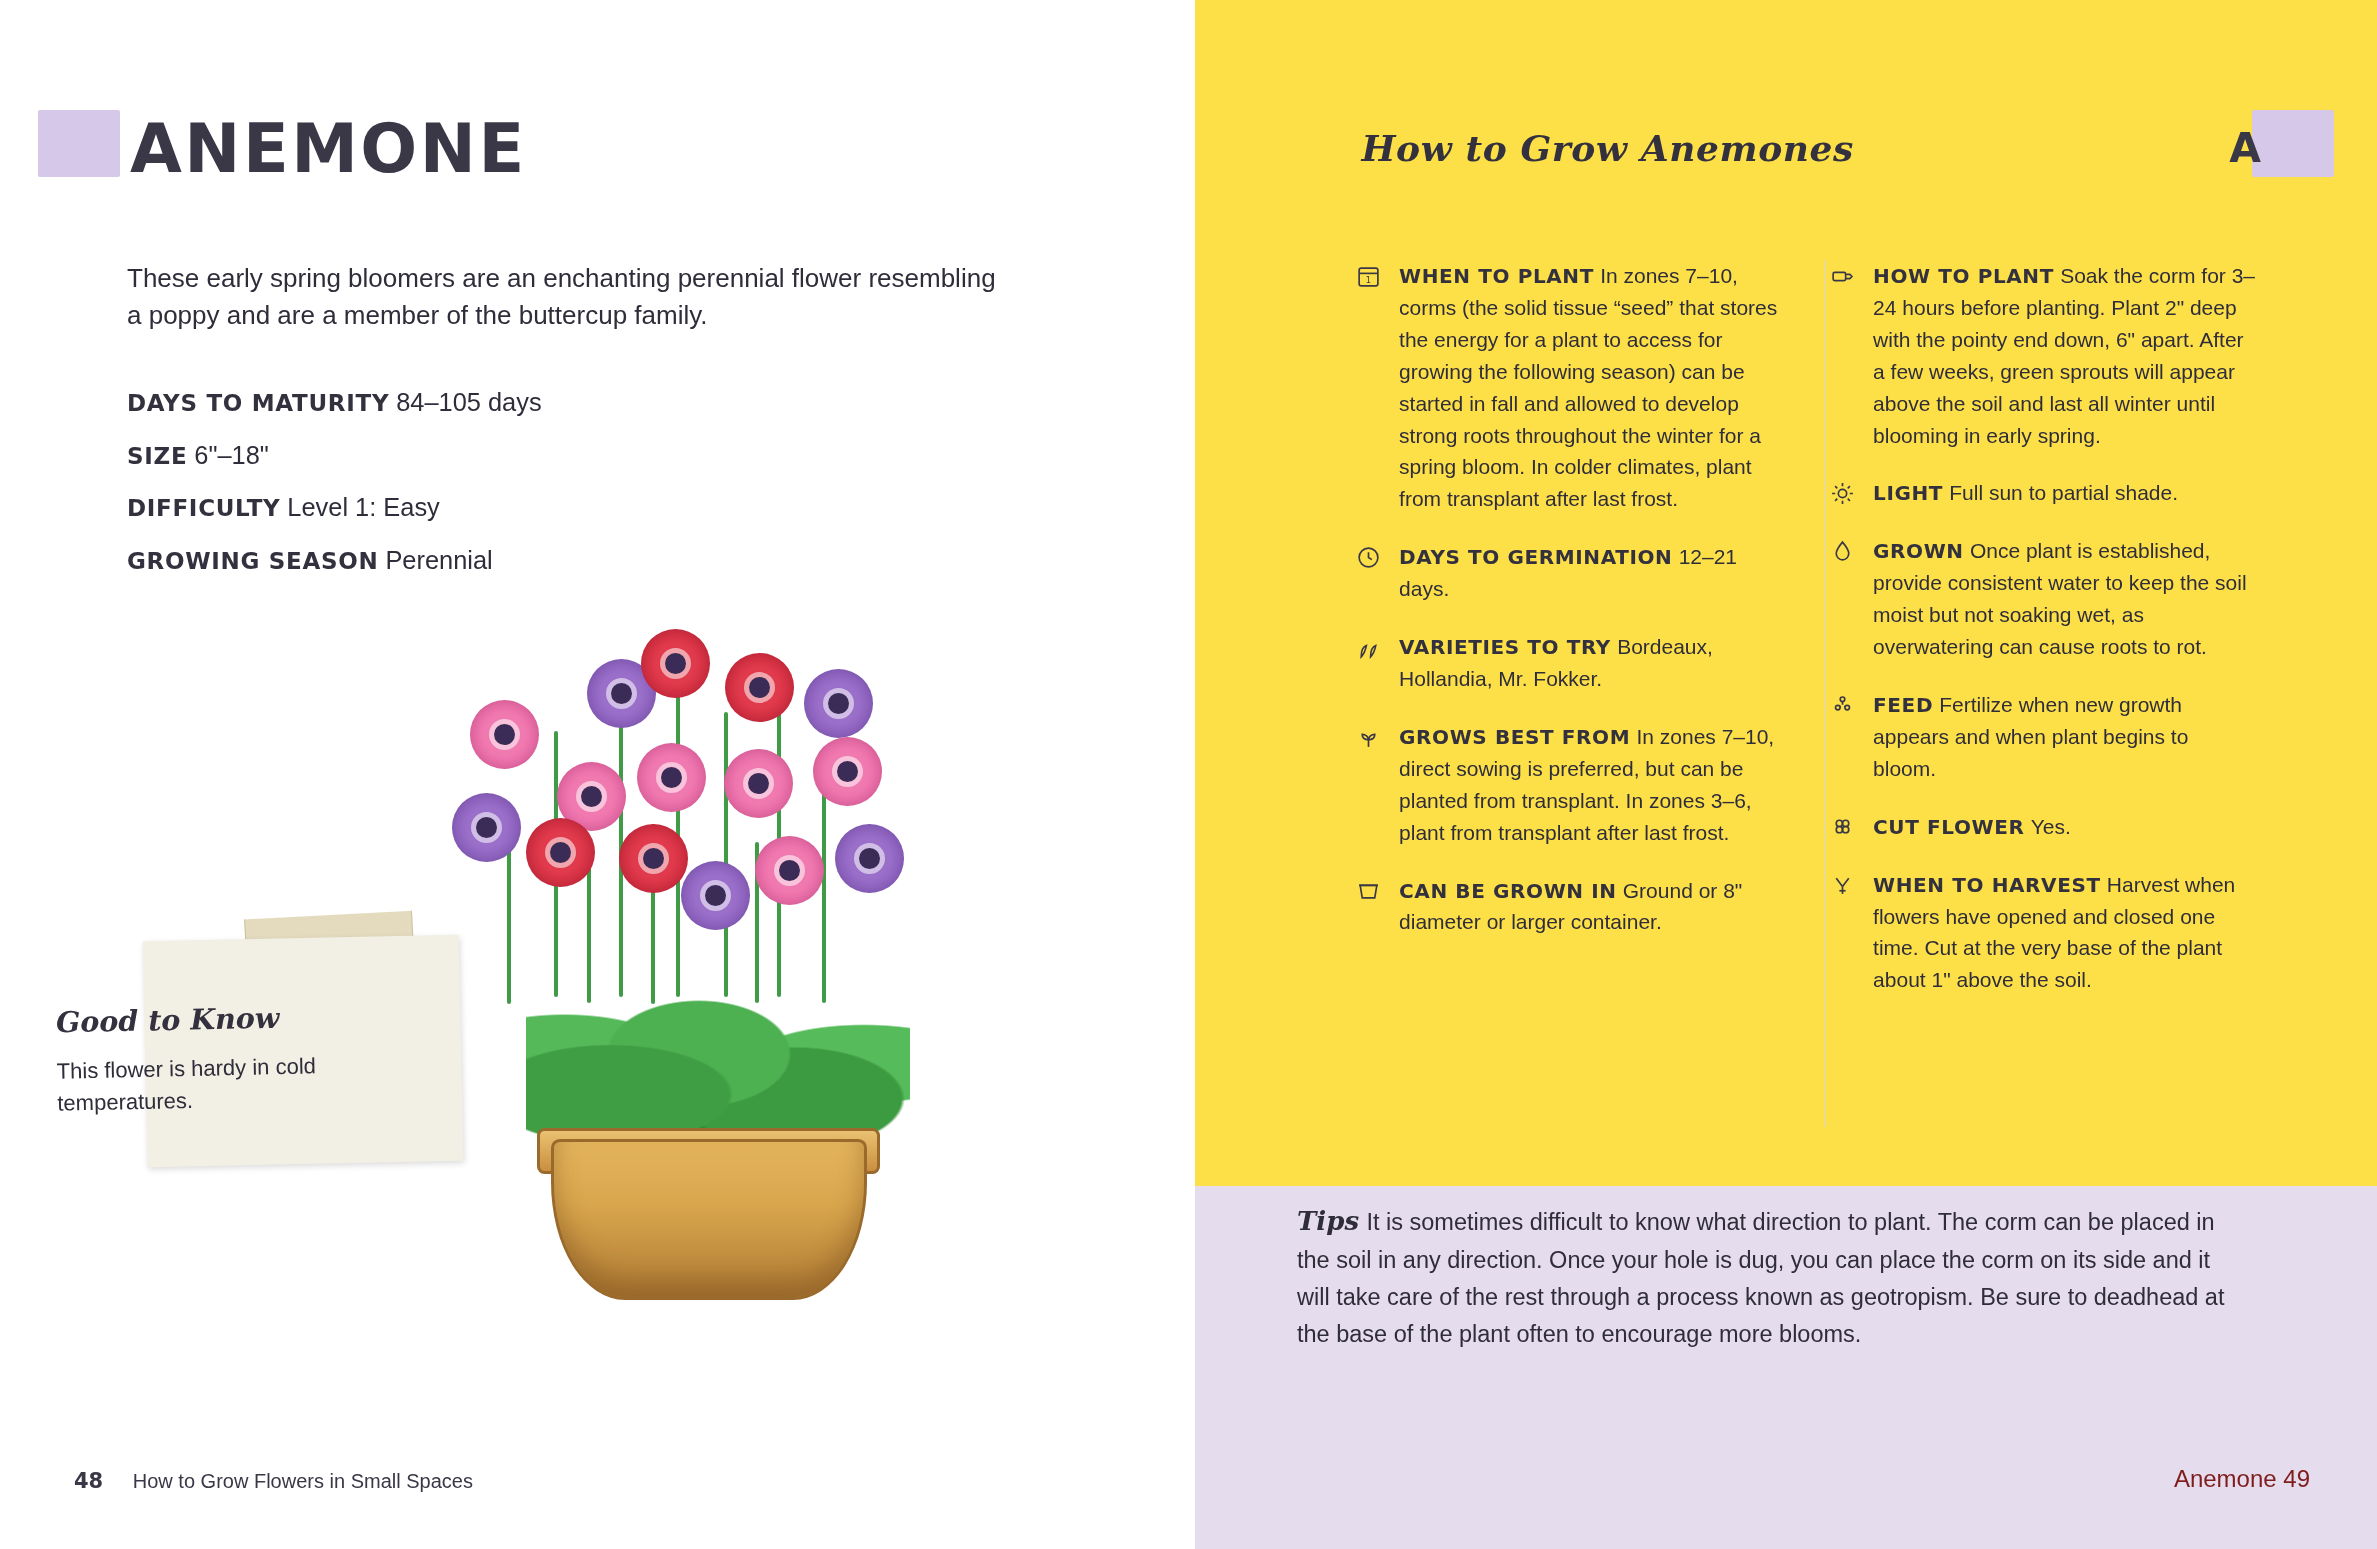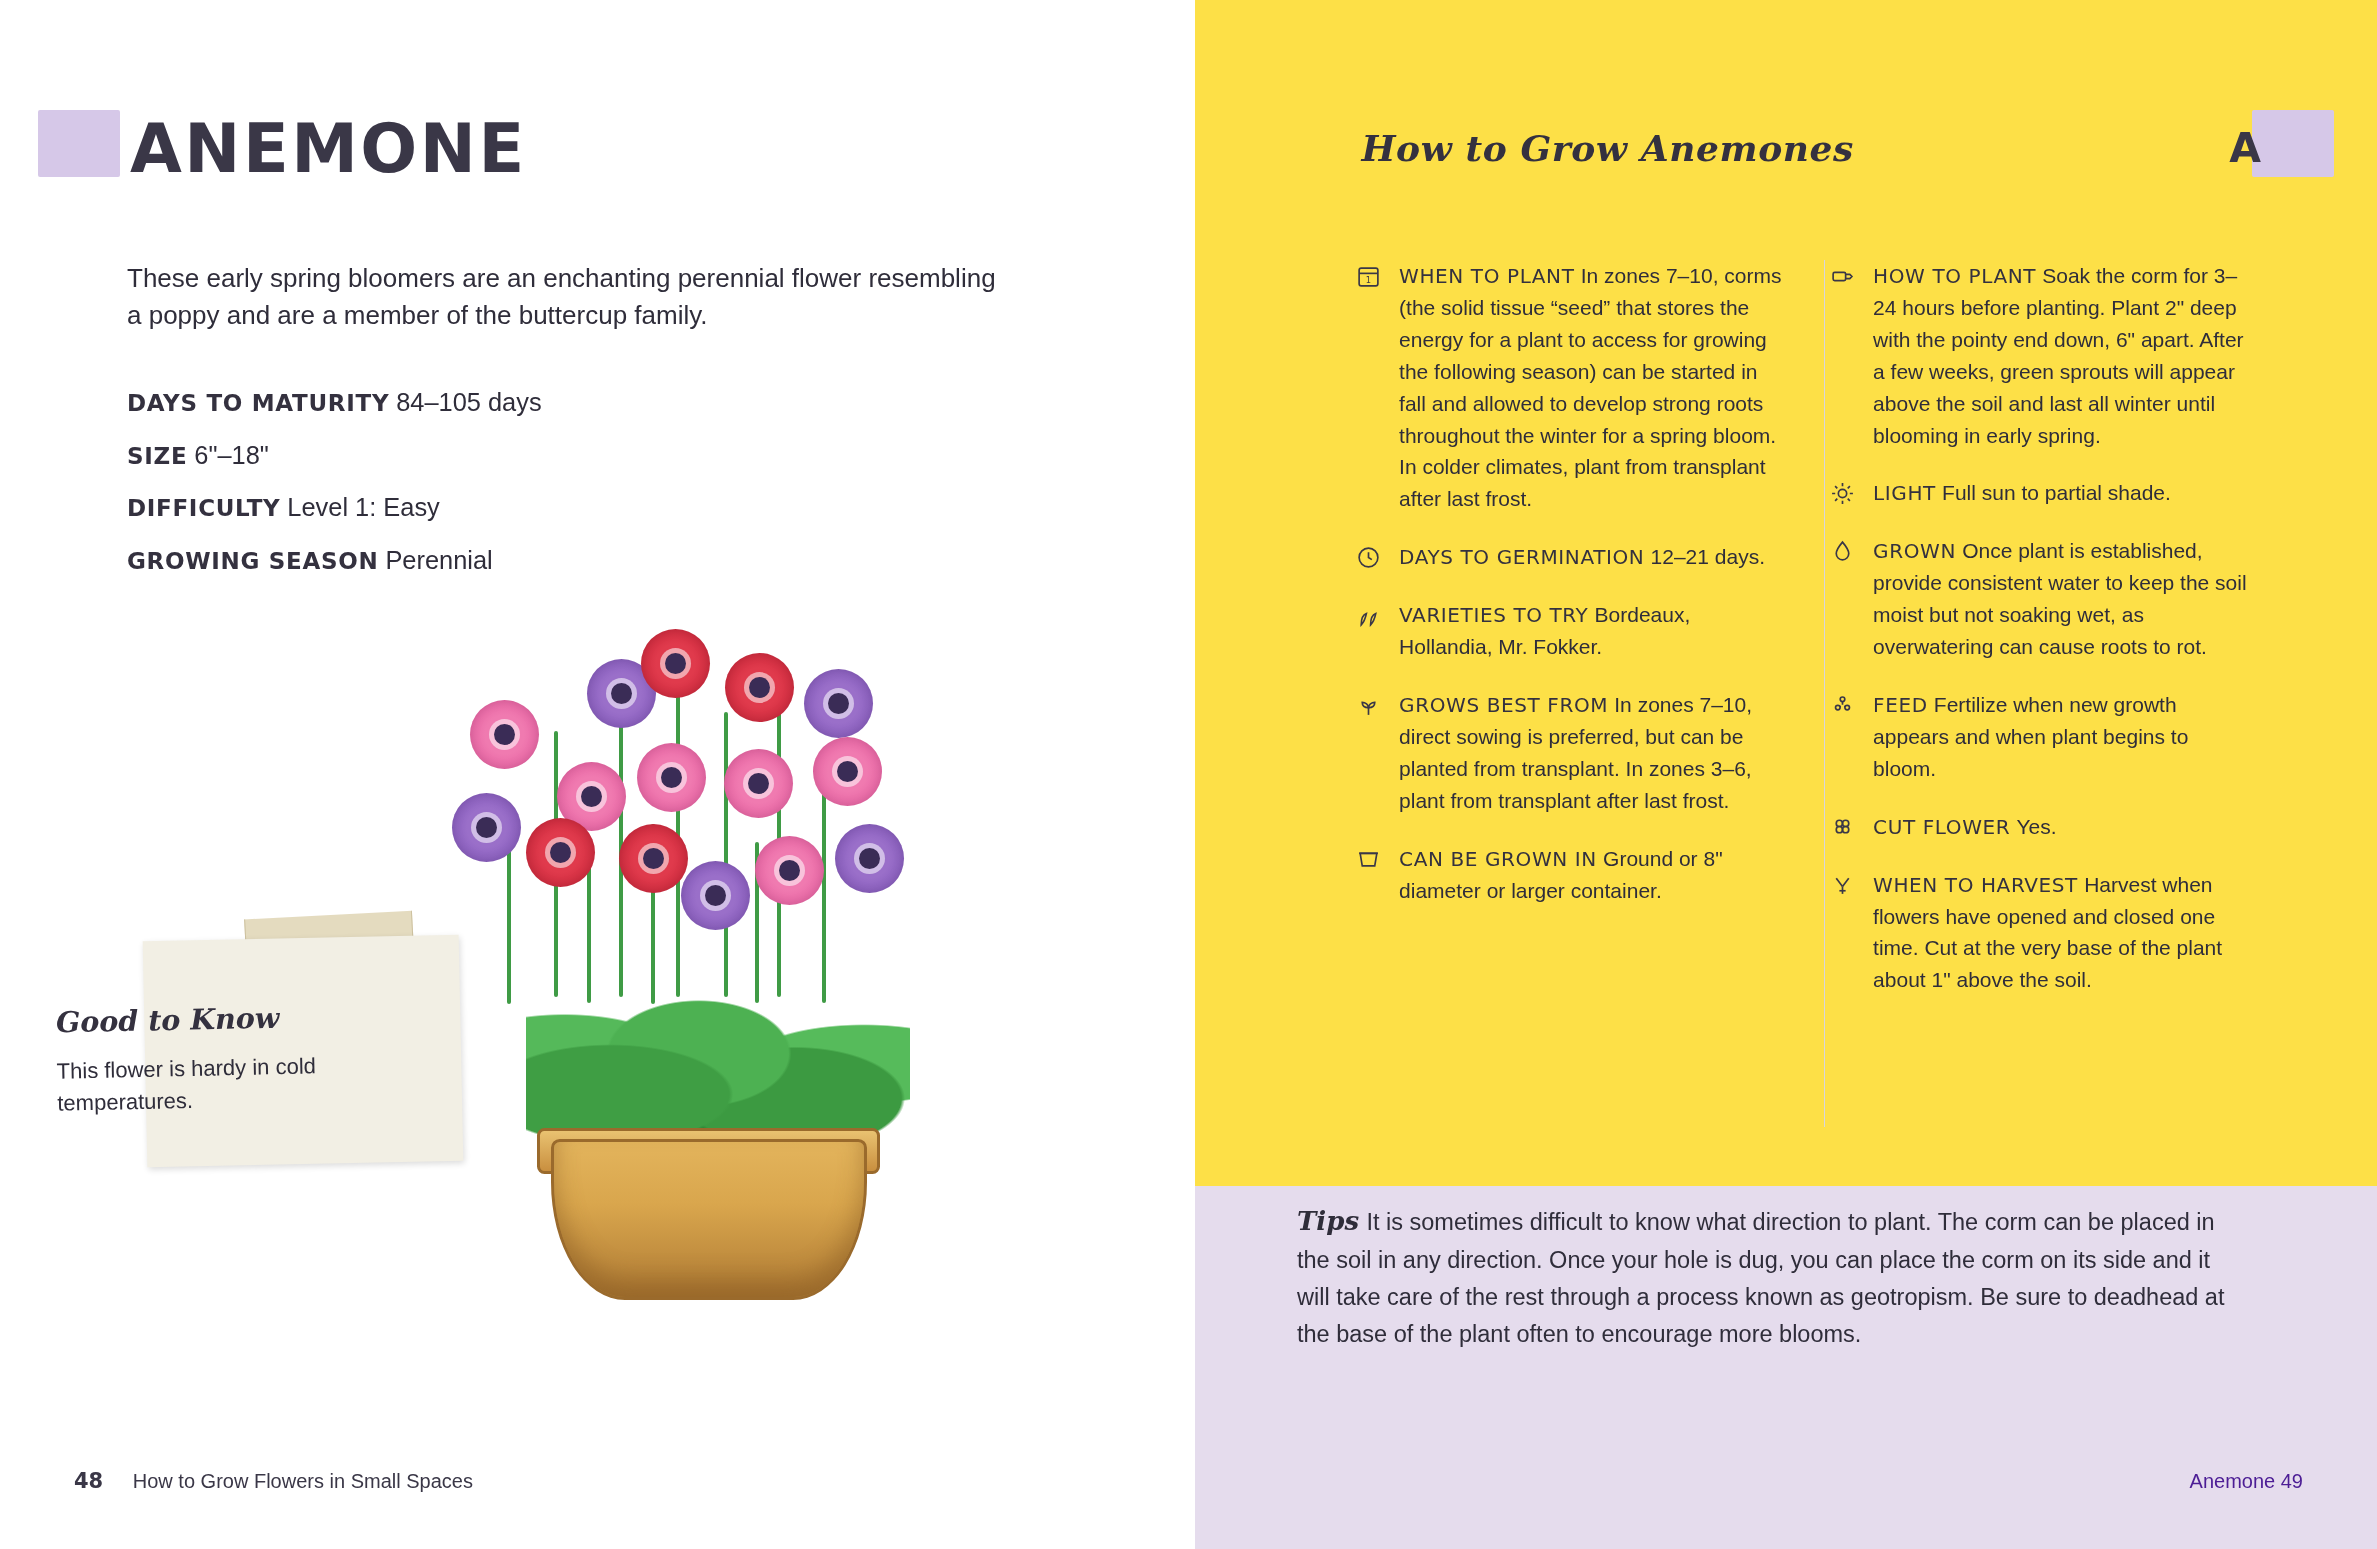--- a/index.html
+++ b/index.html
@@ -262,21 +262,21 @@
     padding-top: 3.7px;
     color: #3a3747;
   }
   .entry-icon svg { display: block; }
   .entry-text {
     font-size: 21px;
     line-height: 1.52;
     color: #2f2d3a;
   }
   .entry-label {
-    font-weight: 400;
+    font-weight: 700;
     font-family: "DejaVu Sans", sans-serif;
     letter-spacing: 0.6px;
     font-size: 20px;
     color: #34313f;
     margin-right: 6.2px;
   }
   .divider {
     position: absolute;
     left: 629px;
     top: 260px;
@@ -305,24 +305,24 @@
   }
   .tips-label {
     font-family: "DejaVu Serif", serif;
     font-style: italic;
     font-weight: 700;
     font-size: 26px;
     margin-right: 7.4px;
   }
   .footer-right-onpanel {
     position: absolute;
-    right: 74px;
+    right: 67px;
     bottom: 57px;
-    font-size: 20px;
-    color: #4c1d95;
+    font-size: 24px;
+    color: #7f1d1d;
     z-index: 5;
   }
 </style>
 </head>
 <body>
 
 <div class="spread">
 
   <div class="page page-left">
 

